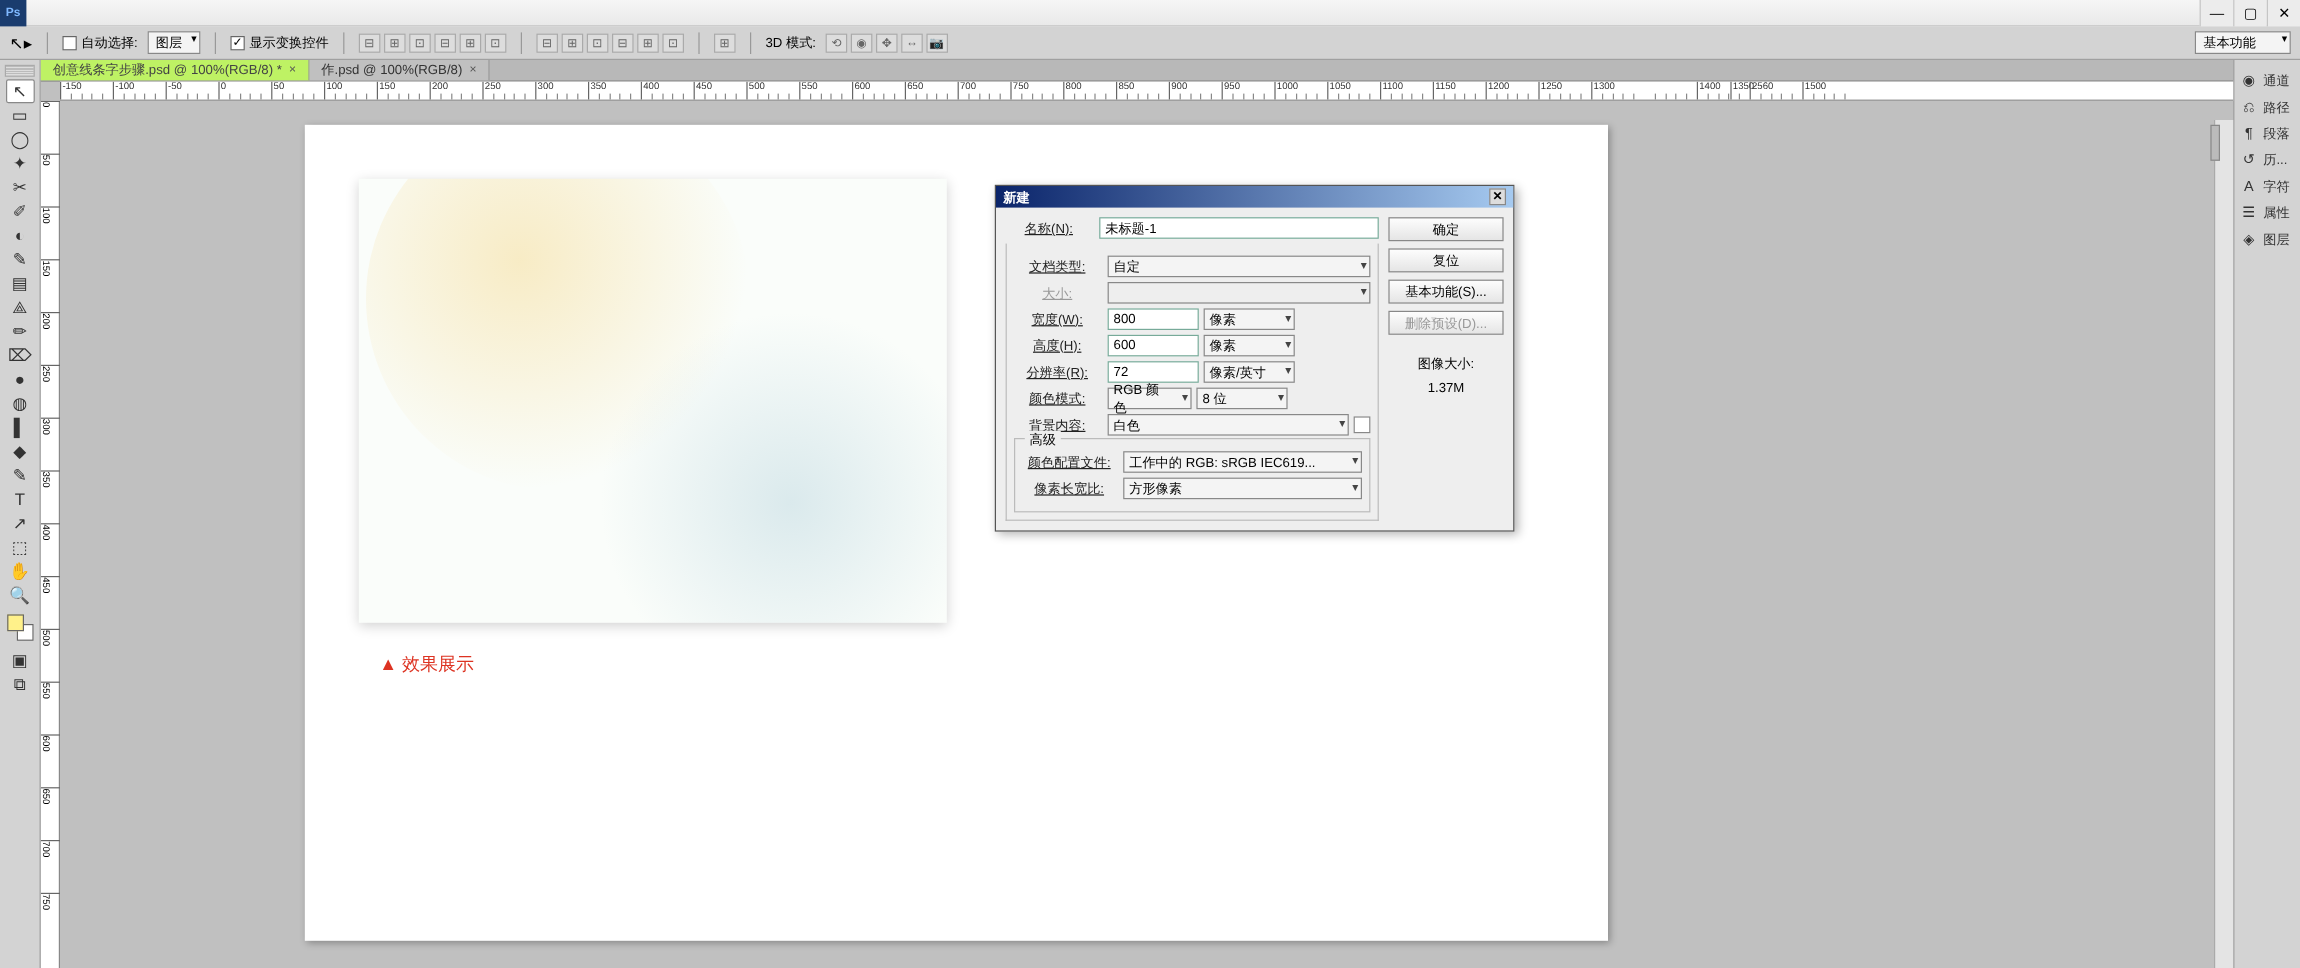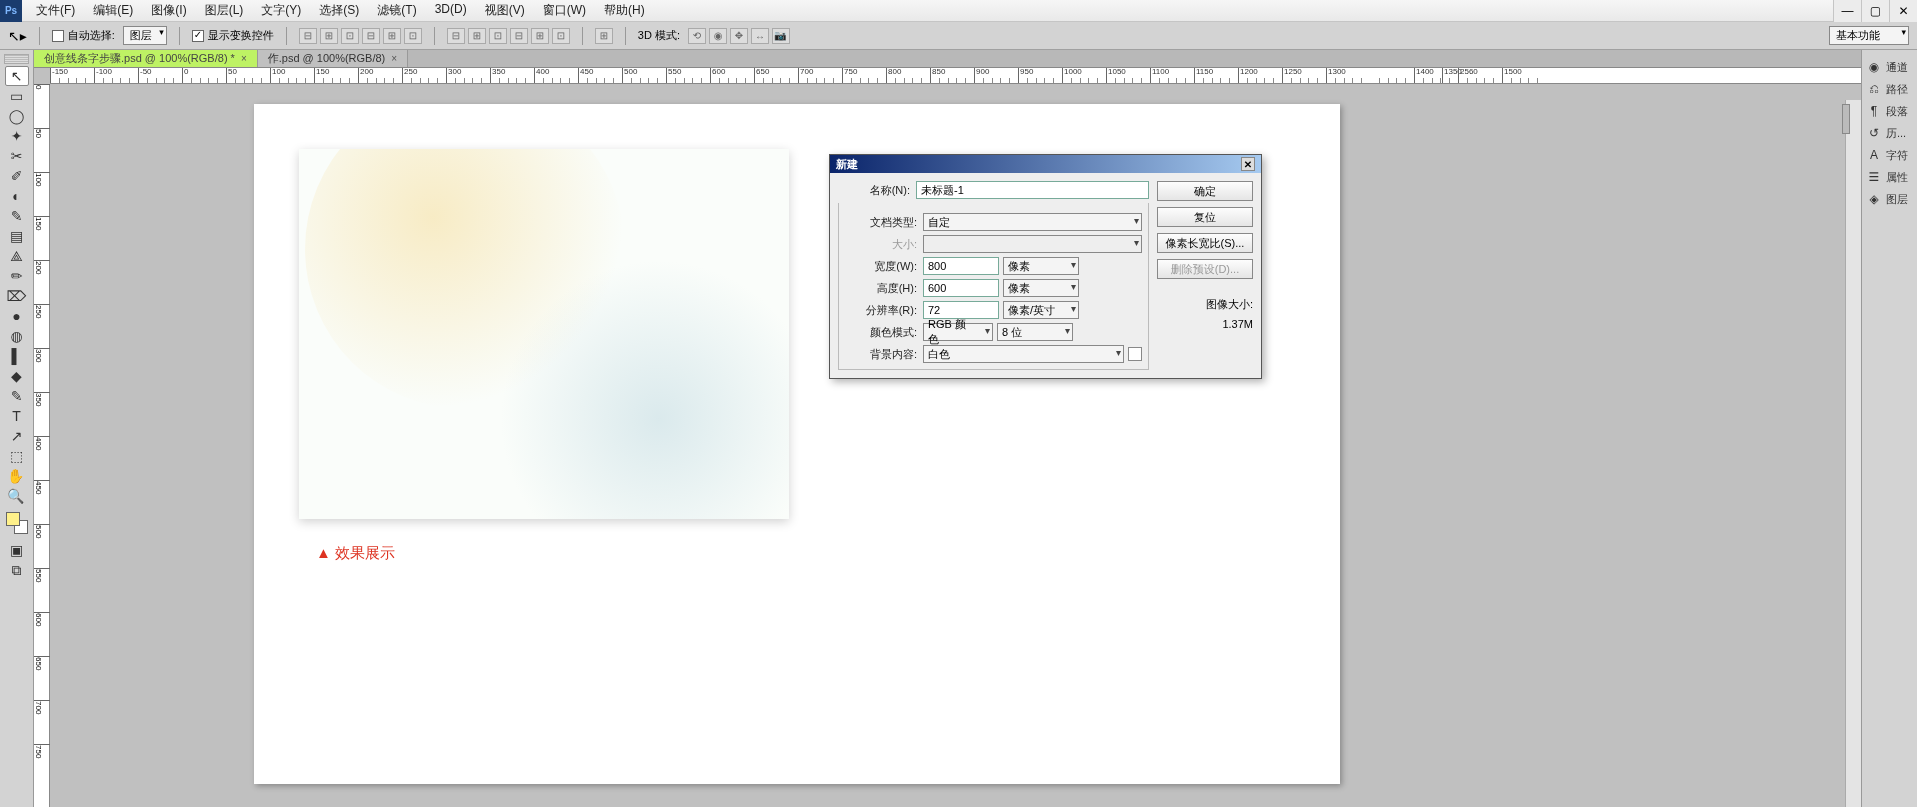--- a/index.html
+++ b/index.html
@@ -60,61 +60,48 @@
 .caption::before { content: "▲ "; }
 
 
 .dialog { position: absolute; left: 575px; top: 50px; width: 433px; background: #eee; border: 1px solid #555; box-shadow: 3px 3px 8px rgba(0,0,0,.3); }
 .dlg-title { height: 18px; background: linear-gradient(to right,#0a246a,#a6caf0); color: #fff; font-size: 11px; padding: 2px 6px; display: flex; align-items: center; font-weight: bold; }
 .dlg-close { margin-left: auto; width: 14px; height: 14px; background: #ddd; border: 1px solid #888; color: #000; font-size: 10px; display: flex; align-items: center; justify-content: center; }
 .dlg-body { padding: 8px; display: flex; gap: 8px; }
 .dlg-left { flex: 1; }
 .dlg-right { width: 96px; display: flex; flex-direction: column; gap: 6px; }
 .dlg-row { display: flex; align-items: center; margin-bottom: 4px; font-size: 11px; }
-.dlg-label { width: 78px; text-align: right; padding-right: 6px; color: #222; }
+.dlg-label { width: 78px; text-align: center; padding-right: 6px; color: #222; text-decoration: underline; }
 .dlg-input { flex: 1; border: 1px solid #7a9; background: #fff; height: 18px; padding: 0 4px; font-size: 11px; }
 .dlg-input.short { flex: none; width: 76px; }
 .dlg-select { border: 1px solid #888; background: #f4f4f4; height: 18px; font-size: 11px; padding: 0 16px 0 4px; position: relative; display: flex; align-items: center; }
 .dlg-select::after { content: "▾"; position: absolute; right: 2px; top: 1px; font-size: 10px; color: #444; }
 .dlg-select.long { flex: 1; }
 .dlg-select.med { width: 76px; }
 .dlg-btn { border: 1px solid #888; background: linear-gradient(#fdfdfd,#e5e5e5); height: 20px; font-size: 11px; display: flex; align-items: center; justify-content: center; cursor: pointer; }
 .dlg-btn.disabled { color: #999; }
 .dlg-frame { border: 1px solid #bbb; padding: 10px 6px 6px; margin-top: 2px; position: relative; }
 .dlg-frame-title { position: absolute; top: -7px; left: 8px; background: #eee; padding: 0 4px; font-size: 11px; }
-.size-info { font-size: 11px; text-align: right; margin-top: 10px; line-height: 1.8; }
+.size-info { font-size: 11px; text-align: center; margin-top: 10px; line-height: 1.8; }
 .color-swatch-sm { width: 14px; height: 14px; border: 1px solid #888; background: #fff; margin-left: 4px; }
 
 .instruction { position: absolute; left: 576px; top: 408px; font-size: 15px; color: #d32; }
 
 
 .right-panels { width: 56px; background: #d3d3d3; border-left: 1px solid #999; display: flex; flex-direction: column; padding-top: 6px; gap: 0; }
 .rp-item { height: 22px; display: flex; align-items: center; gap: 4px; padding: 0 4px; font-size: 11px; color: #333; cursor: pointer; }
 .rp-icon { width: 16px; height: 14px; display: flex; align-items: center; justify-content: center; font-size: 12px; }
 .scrollstrip { position: absolute; right: 56px; top: 50px; bottom: 0; width: 16px; background: #e4e4e4; border-left: 1px solid #aaa; }
 .panel-toggle { position: absolute; left: -4px; top: 4px; width: 8px; height: 30px; background: #bbb; border: 1px solid #888; }
 </style>
 </head>
 <body>
 
 <div class="titlebar">
   <div class="ps-logo">Ps</div>
-  <div class="menu" id="menu">
-      <span class="menu-item">文件(F)</span>
-      <span class="menu-item">编辑(E)</span>
-      <span class="menu-item">图像(I)</span>
-      <span class="menu-item">图层(L)</span>
-      <span class="menu-item">文字(Y)</span>
-      <span class="menu-item">选择(S)</span>
-      <span class="menu-item">滤镜(T)</span>
-      <span class="menu-item">3D(D)</span>
-      <span class="menu-item">视图(V)</span>
-      <span class="menu-item">窗口(W)</span>
-      <span class="menu-item">帮助(H)</span>
-    </div>
   <div class="win-controls" id="winctl">
       <div class="win-btn">—</div>
       <div class="win-btn">▢</div>
       <div class="win-btn">✕</div>
     </div>
 </div>
 
 <div class="options-bar">
   <span style="font-size:14px;">↖▸</span>
   <div class="opt-sep"></div>
@@ -443,26 +430,37 @@
                   <span class="dlg-label">颜色模式:</span>
                   <span class="dlg-select" style="width:70px;">RGB 颜色</span>
                   <span style="width:4px;"></span>
                   <span class="dlg-select med">8 位</span>
                 </div>
                 <div class="dlg-row" style="margin-bottom:0;">
                   <span class="dlg-label">背景内容:</span>
                   <span class="dlg-select long">白色</span>
                   <span class="color-swatch-sm"></span>
                 </div>
+                <div class="dlg-frame">
+                  <span class="dlg-frame-title">高级</span>
+                  <div class="dlg-row">
+                    <span class="dlg-label" style="width:84px;">颜色配置文件:</span>
+                    <span class="dlg-select long">工作中的 RGB: sRGB IEC619...</span>
+                  </div>
+                  <div class="dlg-row">
+                    <span class="dlg-label" style="width:84px;">像素长宽比:</span>
+                    <span class="dlg-select long">方形像素</span>
+                  </div>
+                </div>
                 </div>
               </div>
               <div class="dlg-right">
                 <div class="dlg-btn">确定</div>
                 <div class="dlg-btn">复位</div>
-                <div class="dlg-btn">像素长宽比(S)...</div>
+                <div class="dlg-btn">基本功能(S)...</div>
                 <div class="dlg-btn disabled">删除预设(D)...</div>
                 <div class="size-info">
                   <div>图像大小:</div>
                   <div>1.37M</div>
                 </div>
               </div>
             </div>
           </div>
 
         </div>

